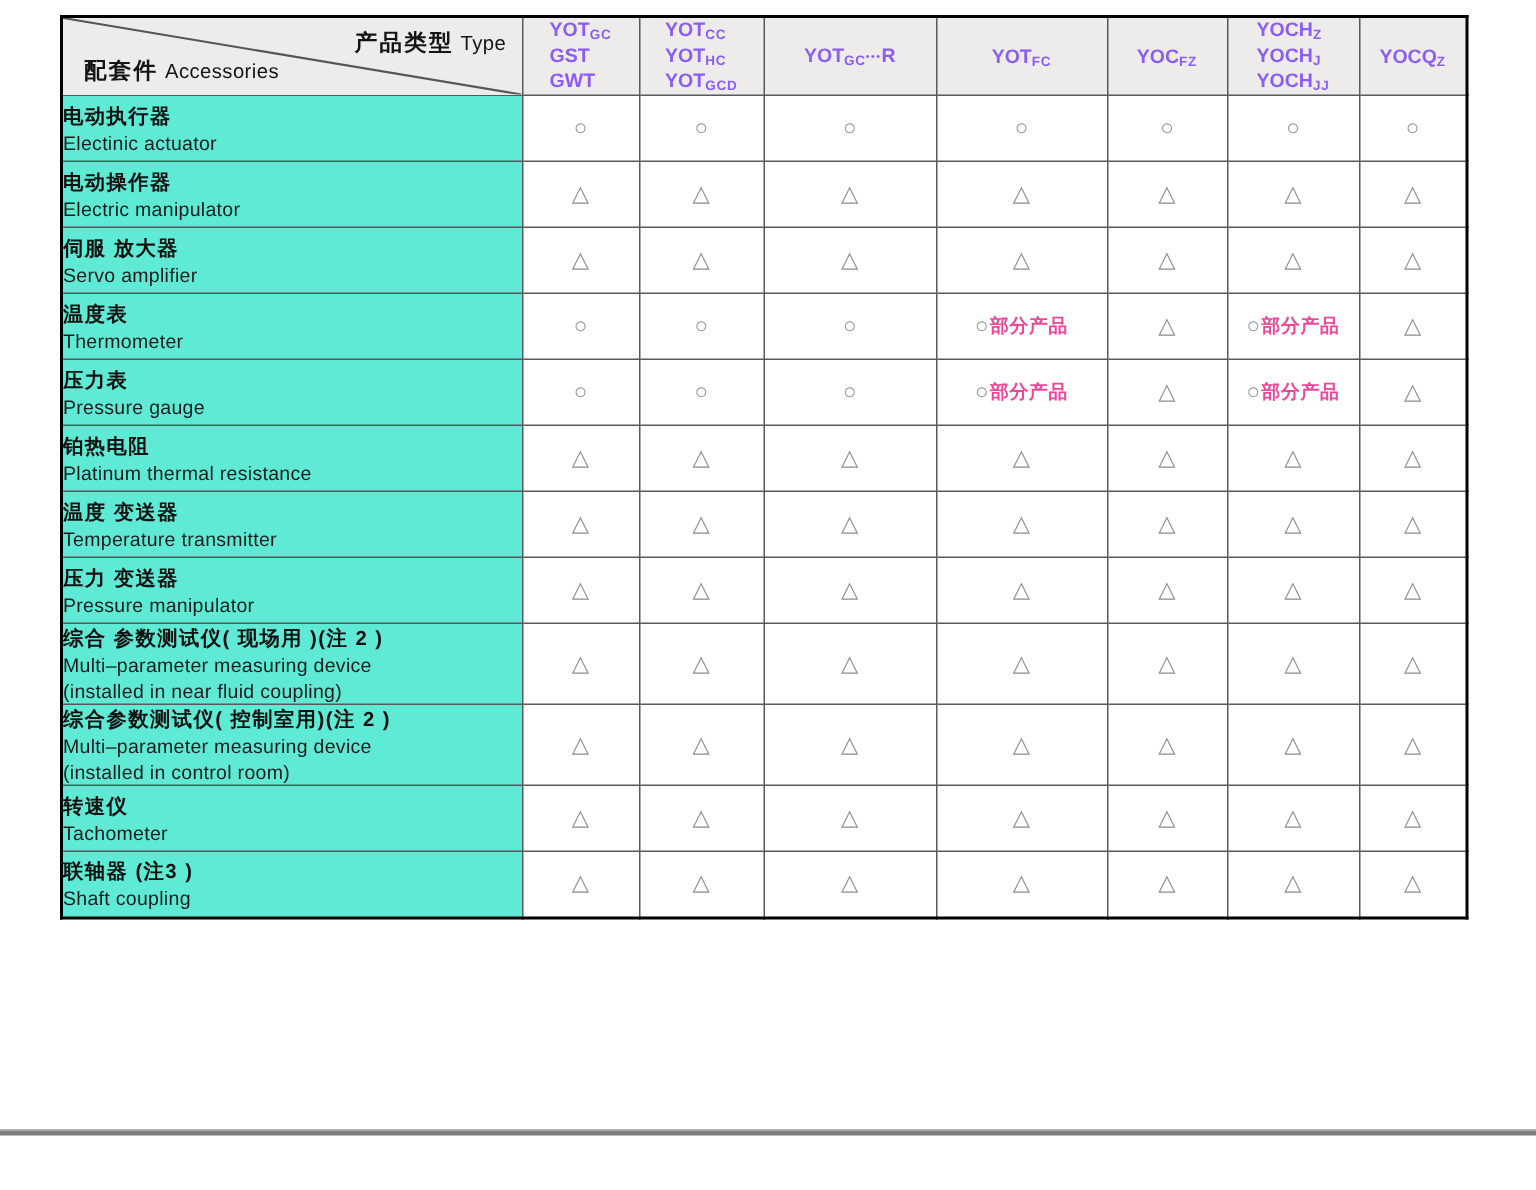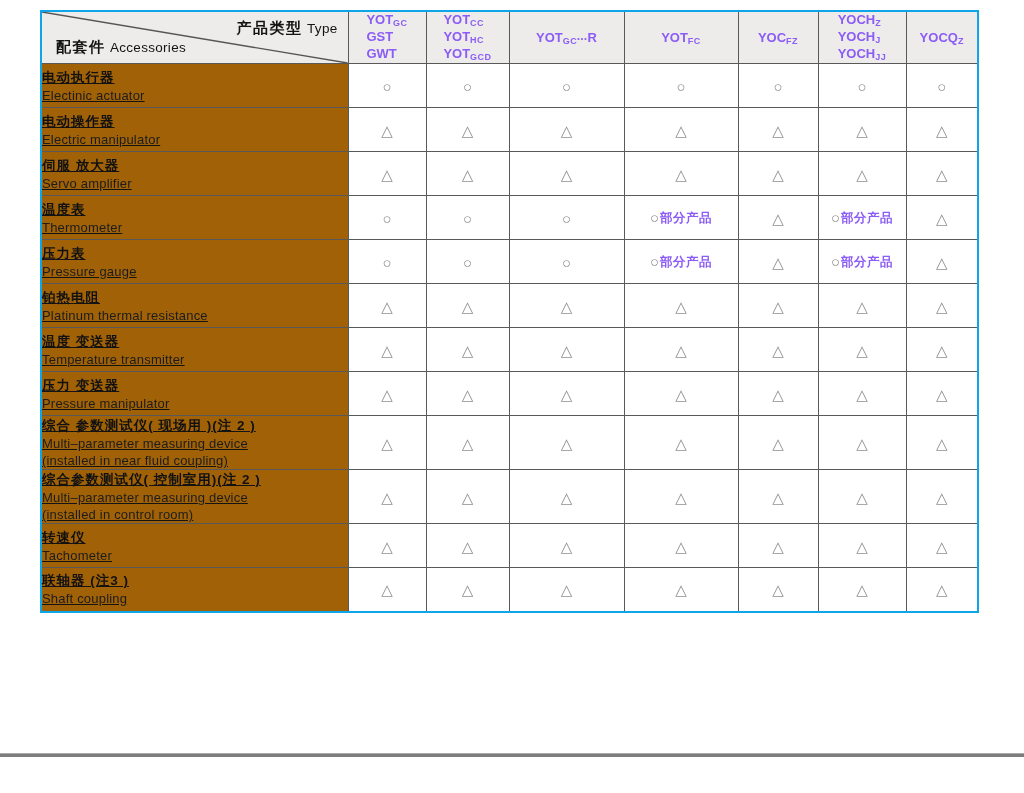--- a/index.html
+++ b/index.html
@@ -11,21 +11,21 @@
     color:#141414;
     overflow:hidden;
   }
   .bottom-rule{
     position:absolute;left:0;top:753px;width:1024px;height:3px;
     background:#7d7d7d;border-top:1px solid #a9a9a9;
   }
   table.acc{
     position:absolute;left:40px;top:10px;width:937px;
     border-collapse:collapse;table-layout:fixed;
-    border:2px solid #0ea5e9;
+    border:2px solid #000000;
     background:#ffffff;
   }
   table.acc th, table.acc td{
     border:1px solid #595959;
     padding:0;
     vertical-align:middle;
   }
   thead tr{height:52px;}
   thead th{background:#edecea;}
   
@@ -39,28 +39,27 @@
   .hblock{display:inline-block;text-align:left;}
   th{text-align:center;}
   .hline{font-weight:bold;font-size:13px;line-height:15px;white-space:nowrap;color:#8b5cf6;}
   .hline .sub{font-size:9px;position:relative;top:2px;letter-spacing:0.5px;}
   .hline .dots{font-size:7px;font-weight:bold;letter-spacing:1px;position:relative;top:-1px;}
   
   tbody tr{height:44px;}
   td.label-cell{
     text-align:left;
     padding:4px 6px 4px 26px;
-    background:#a16207;
-    text-decoration:underline;
+    background:#5eead4;
   }
   .cn{font-weight:bold;font-size:13.5px;letter-spacing:1px;line-height:19px;color:#111;white-space:nowrap;}
   .en{font-size:13px;letter-spacing:0.2px;line-height:17px;color:#1c1c1c;white-space:nowrap;}
   td.sym-cell{text-align:center;background:#ffffff;white-space:nowrap;}
   .sym{font-size:15px;color:#8f8f8f;line-height:1;vertical-align:middle;}
-  .partial{font-weight:bold;font-size:12.5px;color:#8b5cf6;letter-spacing:0.5px;vertical-align:middle;margin-left:1px;}
+  .partial{font-weight:bold;font-size:12.5px;color:#ec4899;letter-spacing:0.5px;vertical-align:middle;margin-left:1px;}
 </style>
 </head>
 <body>
 
 <div class="page">
 
   <table class="acc">
     <colgroup>
       <col style="width:307px">
         <col style="width:78px">

